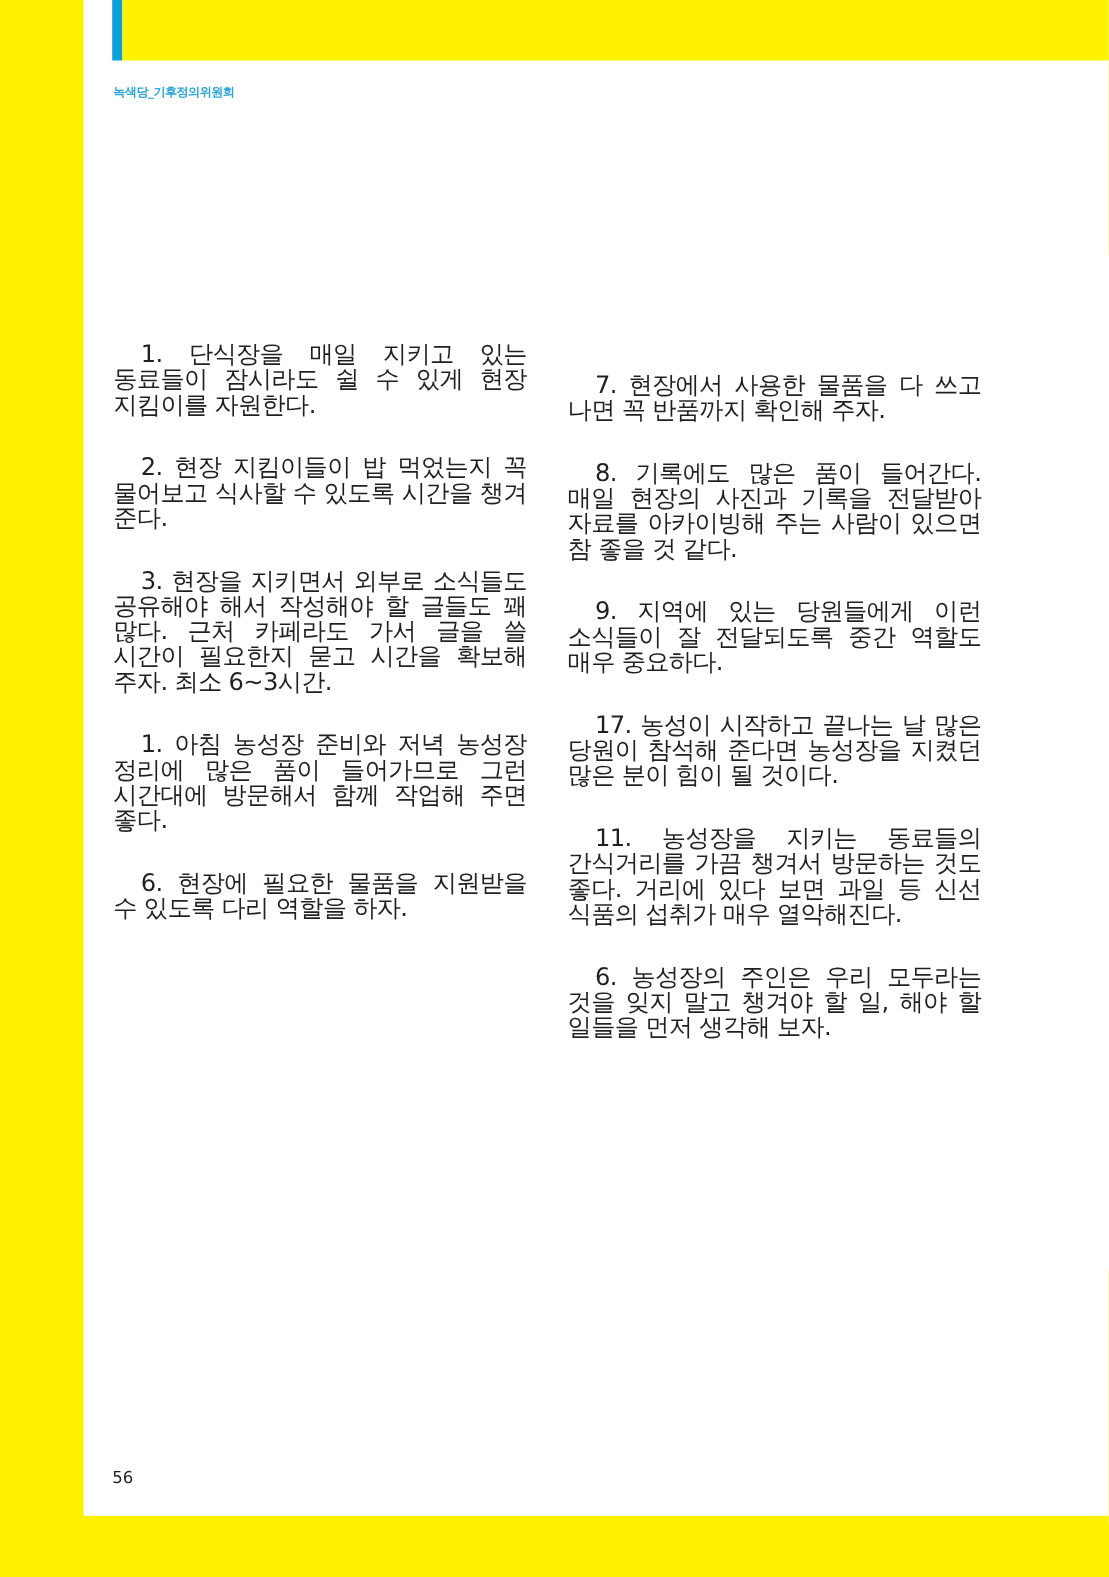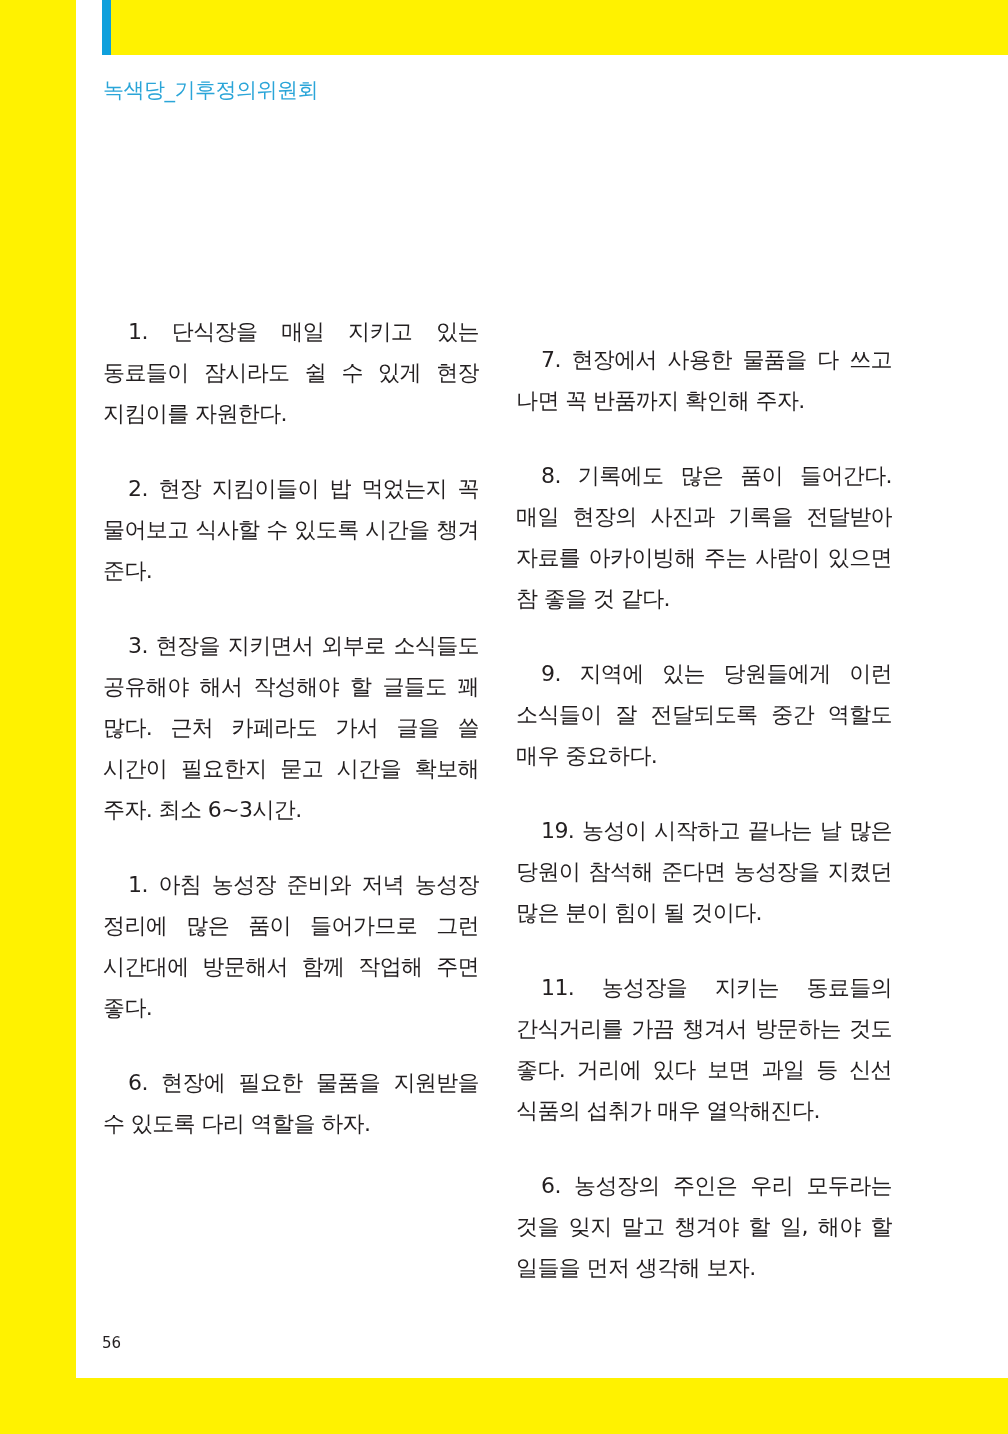--- a/index.html
+++ b/index.html
@@ -15,25 +15,25 @@
   .top-bar {
     position: absolute; left: 111px; top: 0; width: 897px; height: 55px;
     background: #fff200;
   }
   .top-accent {
     position: absolute; left: 102px; top: 0; width: 9px; height: 55px;
     background: #0fa0dc;
   }
   .running-head {
     position: absolute; left: 103px; top: 76px;
-    font-size: 21px; color: #2aa5d8; letter-spacing: -0.5px;
+    font-size: 11px; color: #2aa5d8; letter-spacing: -0.5px; font-weight: bold;
   }
   .column {
     position: absolute; top: 311px; width: 376px;
-    font-size: 22px; line-height: 41px; color: #231f20;
+    font-size: 22px; line-height: 23px; color: #231f20;
     letter-spacing: -0.6px; word-break: keep-all;
   }
   .col-left { left: 103px; }
   .col-right { left: 516px; margin-top: 28px; }
   .item { margin: 0 0 34px 0; text-indent: 25px; text-align: justify; }
   .page-number {
     position: absolute; left: 102px; top: 1334px;
     font-size: 15px; color: #231f20;
   }
 </style>
@@ -51,18 +51,18 @@
   <p class="item">2. 현장 지킴이들이 밥 먹었는지 꼭 물어보고 식사할 수 있도록 시간을 챙겨 준다.</p>
   <p class="item">3. 현장을 지키면서 외부로 소식들도 공유해야 해서 작성해야 할 글들도 꽤 많다. 근처 카페라도 가서 글을 쓸 시간이 필요한지 묻고 시간을 확보해 주자. 최소 6~3시간.</p>
   <p class="item">1. 아침 농성장 준비와 저녁 농성장 정리에 많은 품이 들어가므로 그런 시간대에 방문해서 함께 작업해 주면 좋다.</p>
   <p class="item">6. 현장에 필요한 물품을 지원받을 수 있도록 다리 역할을 하자.</p>
 </div>
 
 <div class="column col-right">
   <p class="item">7. 현장에서 사용한 물품을 다 쓰고 나면 꼭 반품까지 확인해 주자.</p>
   <p class="item">8. 기록에도 많은 품이 들어간다. 매일 현장의 사진과 기록을 전달받아 자료를 아카이빙해 주는 사람이 있으면 참 좋을 것 같다.</p>
   <p class="item">9. 지역에 있는 당원들에게 이런 소식들이 잘 전달되도록 중간 역할도 매우 중요하다.</p>
-  <p class="item">19. 농성이 시작하고 끝나는 날 많은 당원이 참석해 준다면 농성장을 지켰던 많은 분이 힘이 될 것이다.</p>
+  <p class="item">17. 농성이 시작하고 끝나는 날 많은 당원이 참석해 준다면 농성장을 지켰던 많은 분이 힘이 될 것이다.</p>
   <p class="item">11. 농성장을 지키는 동료들의 간식거리를 가끔 챙겨서 방문하는 것도 좋다. 거리에 있다 보면 과일 등 신선 식품의 섭취가 매우 열악해진다.</p>
   <p class="item">6. 농성장의 주인은 우리 모두라는 것을 잊지 말고 챙겨야 할 일, 해야 할 일들을 먼저 생각해 보자.</p>
 </div>
 
 <div class="page-number">56</div>
 
 </body></html>

